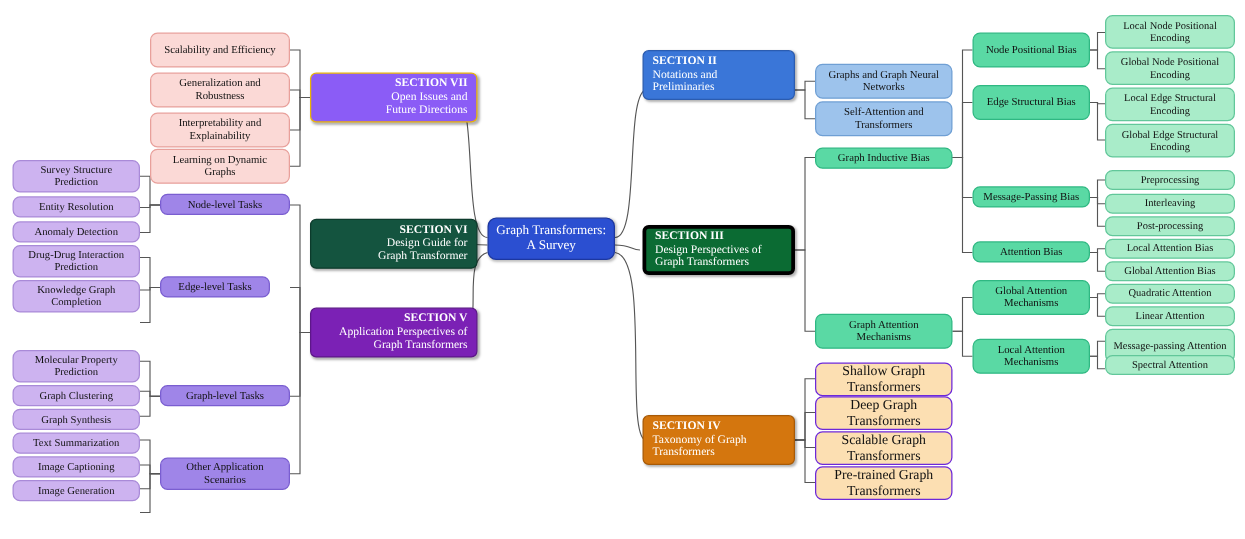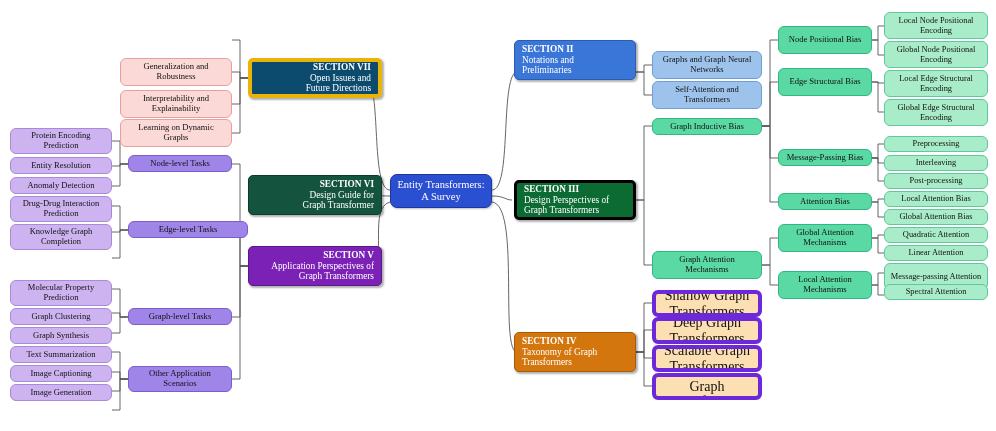--- a/index.html
+++ b/index.html
@@ -18,27 +18,27 @@
   .sec{color:#fff;font-size:9.3px;border-radius:5px;
        box-shadow:1.5px 1.5px 2px rgba(0,0,0,.3);}
   .sec .t{font-weight:bold;display:block;}
   .sec.left-al{justify-content:flex-start;text-align:left;padding-left:7px;}
   .sec.right-al{justify-content:flex-end;text-align:right;padding-right:7px;}
   .sec2{background:#3a76d8;border:1px solid #2b5cb0;}
   .sec3{background:#0b6b33;border:3px solid #000000;}
   .sec4{background:#d4760e;border:1px solid #a85a06;}
   .sec5{background:#7b21b5;border:1px solid #5d1789;}
   .sec6{background:#14543f;border:1px solid #0c3b2c;}
-  .sec7{background:#0c4a6e;border:4px solid #eab308;}
+  .sec7{background:#8b5cf6;border:1px solid #eab308;}
   
   .l2{background:#9dc3ec;border:1px solid #6f9fd4;font-size:8.6px;color:#111;}
   .l3a{background:#5ad9a4;border:1px solid #2fb882;font-size:8.6px;color:#111;}
   .l3b{background:#5ad9a4;border:1px solid #2fb882;font-size:8.6px;color:#111;}
   .l3c{background:#a9ecc9;border:1px solid #62c79a;font-size:8.4px;color:#111;}
-  .l4{background:#fcdfb2;border:4px solid #6d28d9;font-size:14px;color:#111;}
+  .l4{background:#fcdfb2;border:1px solid #6d28d9;font-size:11px;color:#111;}
   .l5a{background:#9f85e8;border:1px solid #7a5ed0;font-size:8.6px;color:#111;}
   .l5b{background:#cdb3f0;border:1px solid #a98ad8;font-size:8.5px;color:#111;}
   .l7{background:#fbd9d6;border:1px solid #e8a09b;font-size:8.6px;color:#111;}
 </style>
 </head>
 <body>
 
 <div id="canvas">
 
   <svg class="links" viewBox="0 0 996 431">
@@ -106,57 +106,58 @@
 
       <path d="M636,352 L644,352 L644,303 L652,303"></path>
       <path d="M636,352 L644,352 L644,330 L652,330"></path>
       <path d="M636,352 L644,352 L644,358 L652,358"></path>
       <path d="M636,352 L644,352 L644,386 L652,386"></path>
     </g>
   </svg>
 
   <div class="node center" style="left:390px;top:174px;width:102px;height:34px;">
     <span>
-      <span>Entity Transformers:</span>
+      <span>Graph Transformers:</span>
       <span>A Survey</span>
     </span>
   </div>
 
   <div class="node sec sec7 right-al" style="left:248px;top:58px;width:134px;height:40px;">
     <span>
       <span class="t">SECTION VII</span>
       <span>Open Issues and</span>
       <span>Future Directions</span>
     </span>
   </div>
+  <div class="node l7" style="left:120px;top:26px;width:112px;height:28px;">Scalability and Efficiency</div>
   <div class="node l7" style="left:120px;top:58px;width:112px;height:28px;">Generalization and Robustness</div>
   <div class="node l7" style="left:120px;top:90px;width:112px;height:28px;">Interpretability and Explainability</div>
   <div class="node l7" style="left:120px;top:119px;width:112px;height:28px;">Learning on Dynamic Graphs</div>
 
   <div class="node sec sec6 right-al" style="left:248px;top:175px;width:134px;height:40px;">
     <span>
       <span class="t">SECTION VI</span>
       <span>Design Guide for</span>
       <span>Graph Transformer</span>
     </span>
   </div>
 
   <div class="node sec sec5 right-al" style="left:248px;top:246px;width:134px;height:40px;">
     <span>
       <span class="t">SECTION V</span>
       <span>Application Perspectives of</span>
       <span>Graph Transformers</span>
     </span>
   </div>
   <div class="node l5a" style="left:128px;top:155px;width:104px;height:17px;">Node-level Tasks</div>
-  <div class="node l5a" style="left:128px;top:221px;width:120px;height:17px;">Edge-level Tasks</div>
+  <div class="node l5a" style="left:128px;top:221px;width:88px;height:17px;">Edge-level Tasks</div>
   <div class="node l5a" style="left:128px;top:308px;width:104px;height:17px;">Graph-level Tasks</div>
   <div class="node l5a" style="left:128px;top:366px;width:104px;height:26px;">Other Application Scenarios</div>
 
-  <div class="node l5b" style="left:10px;top:128px;width:102px;height:26px;">Protein Encoding Prediction</div>
+  <div class="node l5b" style="left:10px;top:128px;width:102px;height:26px;">Survey Structure Prediction</div>
   <div class="node l5b" style="left:10px;top:157px;width:102px;height:17px;">Entity Resolution</div>
   <div class="node l5b" style="left:10px;top:177px;width:102px;height:17px;">Anomaly Detection</div>
 
   <div class="node l5b" style="left:10px;top:196px;width:102px;height:26px;">Drug-Drug Interaction Prediction</div>
   <div class="node l5b" style="left:10px;top:224px;width:102px;height:26px;">Knowledge Graph Completion</div>
 
   <div class="node l5b" style="left:10px;top:280px;width:102px;height:26px;">Molecular Property Prediction</div>
   <div class="node l5b" style="left:10px;top:308px;width:102px;height:17px;">Graph Clustering</div>
   <div class="node l5b" style="left:10px;top:327px;width:102px;height:17px;">Graph Synthesis</div>
 

